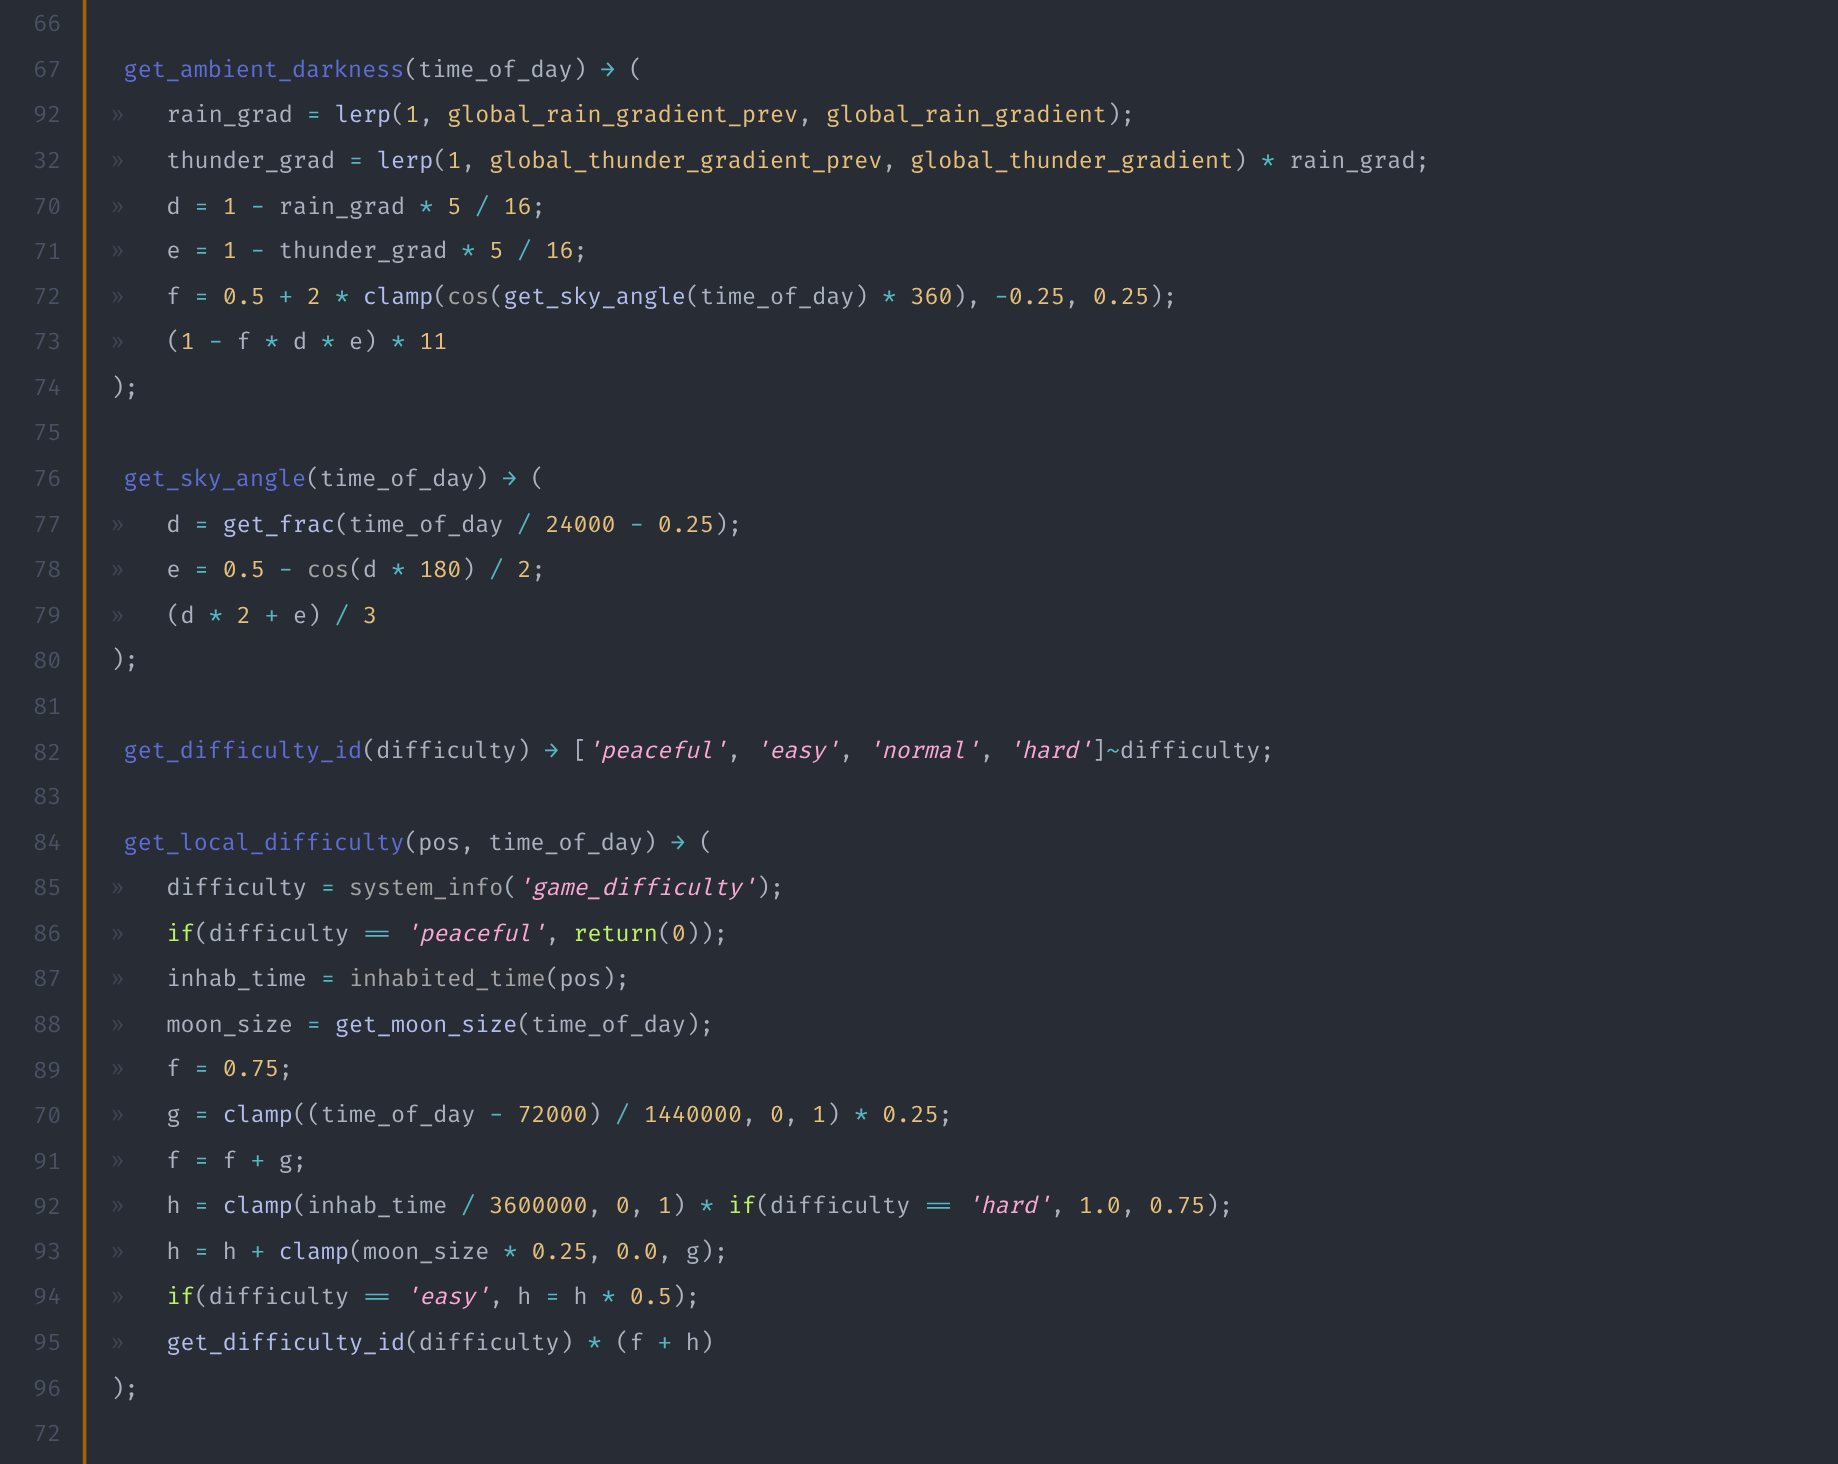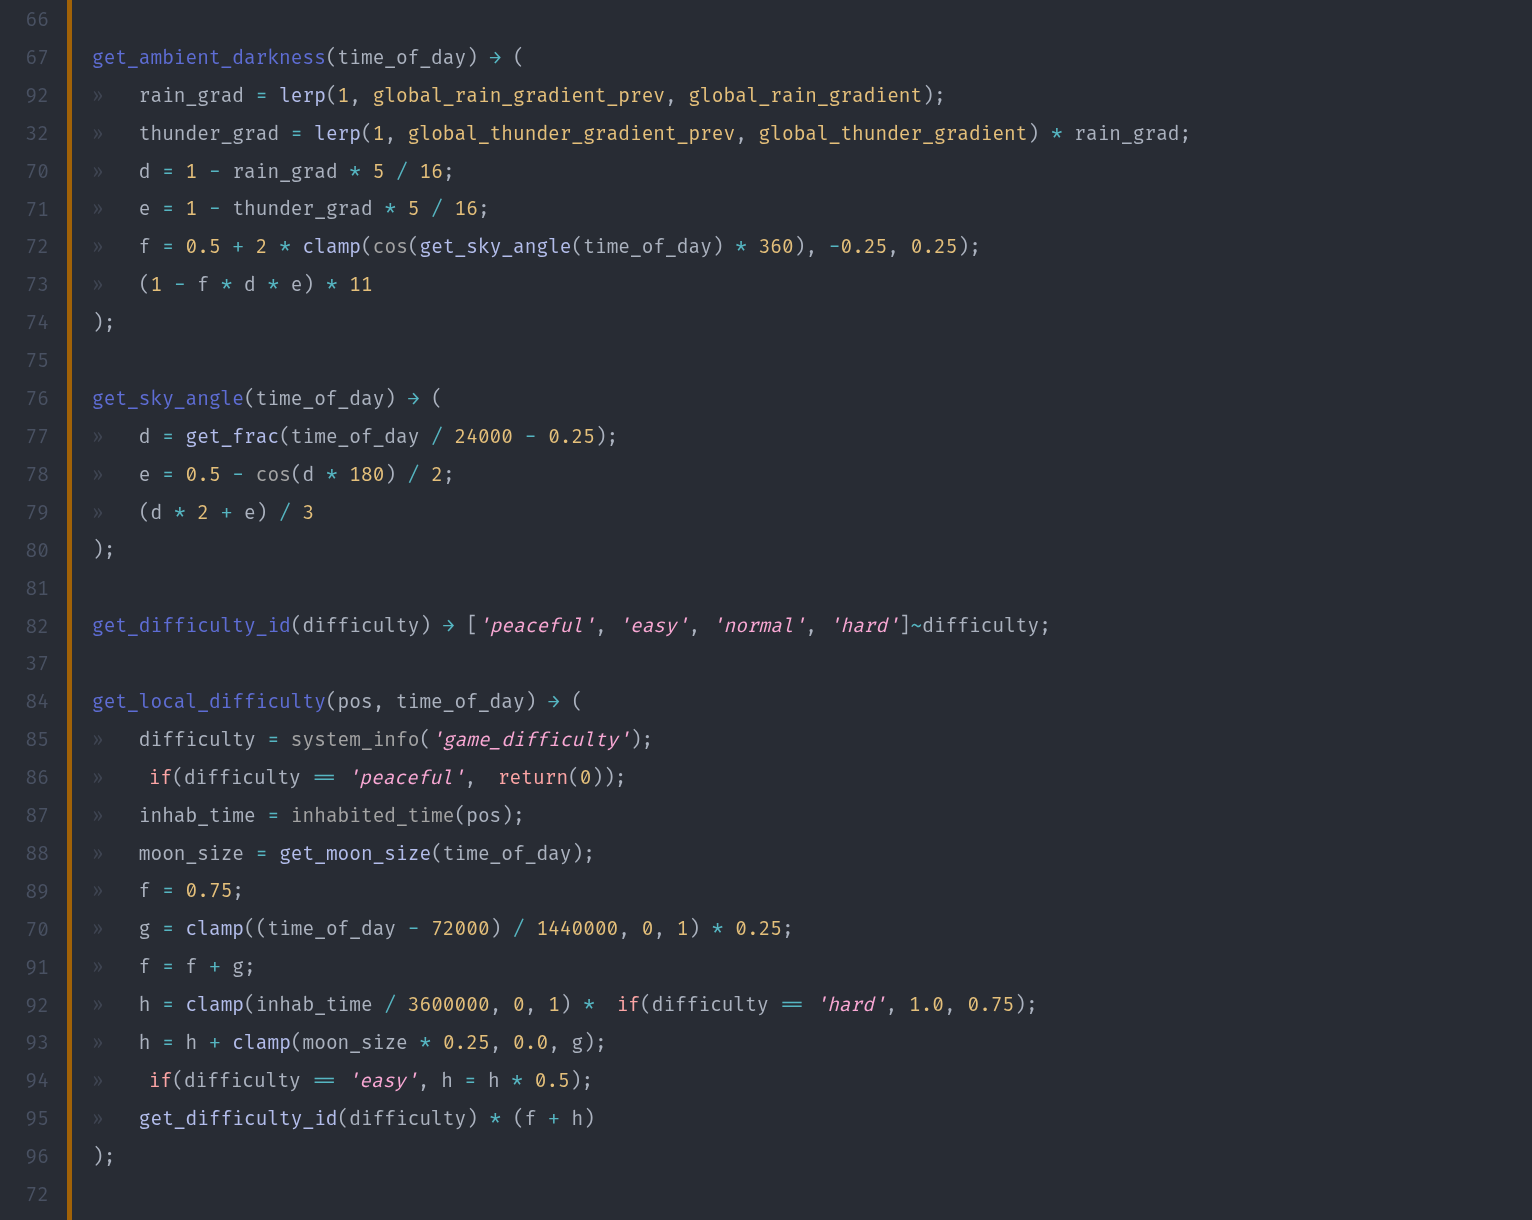--- a/index.html
+++ b/index.html
@@ -19,40 +19,40 @@
   }
   .gutter {
     width: 72px;
     flex: 0 0 72px;
     background: #282c34;
     color: #495162;
     text-align: right;
     padding-right: 18px;
     padding-top: 2px;
     user-select: none;
-    border-right: 5px solid #a16207;
+    border-right: 3px solid #a16207;
     font-variant-numeric: tabular-nums;
   }
   .gutter .ln { display: block; }
   .code {
     flex: 1;
     padding-left: 20px;
     padding-top: 2px;
     color: #abb2bf;
     white-space: pre;
   }
   .code .row { display: block; height: 37.9px; }
   .ws { color: #3e4451; }
-  .fn { color: #5e6dd4; }       
+  .fn { color: #5e6dd4; margin-left: 11px; }       
   .var { color: #abb2bf; }      
   .call { color: #b3bdeb; }     
   .glob { color: #e5c07b; text-align: center; }     
   .num { color: #e5c07b; }      
   .op { color: #56b6c2; }       
-  .kw { color: #fca5a5; margin-left: 10px; }       
+  .kw { color: #bef264; }       
   .str { color: #f9a8d4; font-style: italic; }
   .pun { color: #abb2bf; }      
   .callred { color: #a3a3a3; }  
 </style>
 </head>
 <body>
 
 <div class="editor">
   <div class="gutter" id="gutter">
       <span class="ln">66</span>
@@ -65,21 +65,21 @@
       <span class="ln">73</span>
       <span class="ln">74</span>
       <span class="ln">75</span>
       <span class="ln">76</span>
       <span class="ln">77</span>
       <span class="ln">78</span>
       <span class="ln">79</span>
       <span class="ln">80</span>
       <span class="ln">81</span>
       <span class="ln">82</span>
-      <span class="ln">37</span>
+      <span class="ln">83</span>
       <span class="ln">84</span>
       <span class="ln">85</span>
       <span class="ln">86</span>
       <span class="ln">87</span>
       <span class="ln">88</span>
       <span class="ln">89</span>
       <span class="ln">70</span>
       <span class="ln">91</span>
       <span class="ln">92</span>
       <span class="ln">93</span>

